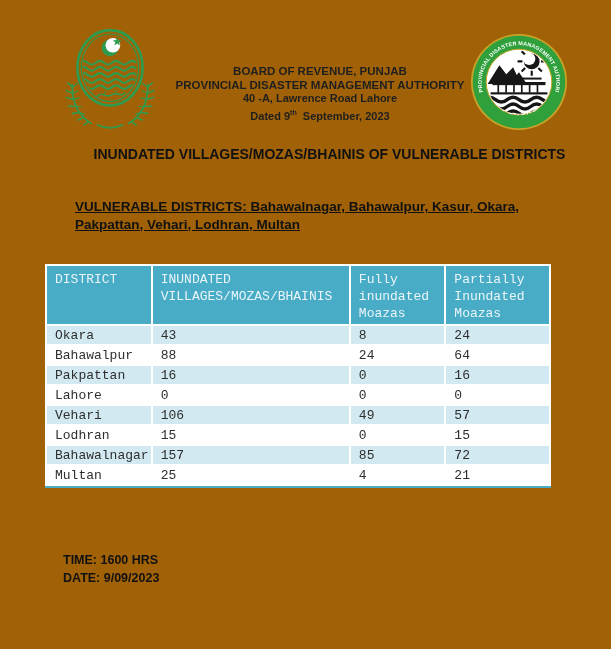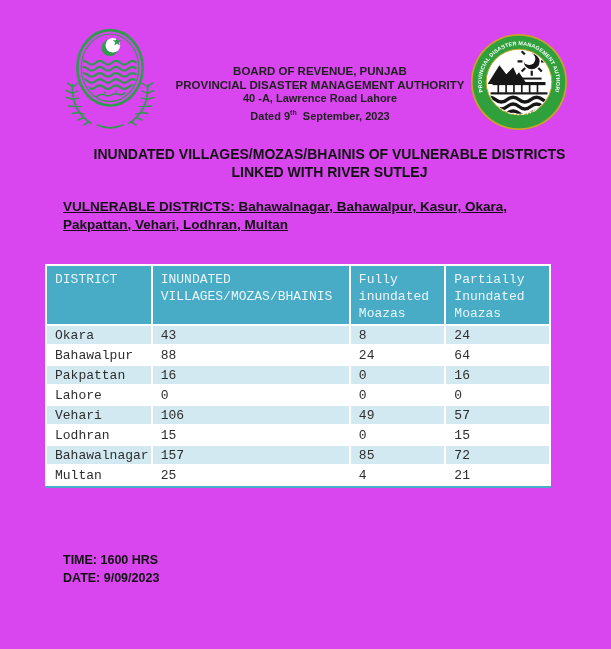--- a/index.html
+++ b/index.html
@@ -1,19 +1,19 @@
 <!DOCTYPE html>
 <html><head>
 <meta charset="utf-8">
 <style>
   * { margin:0; padding:0; box-sizing:border-box; }
   html,body { background:#ffffff; }
   body { font-family:"Liberation Sans", sans-serif; }
   .page {
-    position:relative; width:611px; height:649px; background:#d946ef;
+    position:relative; width:611px; height:649px; background:#a16207;
     overflow:hidden; color:#1a1a1a;
   }
   
   .logo-left  { position:absolute; left:58px;  top:26px; width:104px; height:108px; }
   .logo-right { position:absolute; left:470px; top:33px; width:98px;  height:98px; }
   .org-block {
     position:absolute; left:170px; top:64px; width:300px;
     text-align:center; font-weight:bold; color:#1f1f1f;
   }
   .org-line1, .org-line2 { font-size:11.5px; line-height:14px; }
@@ -21,21 +21,21 @@
   .org-line4 sup { font-size:7px; }
   
   .doc-title {
     position:absolute; left:0; top:146px; width:611px; text-align:center;
     font-weight:bold; font-size:14px; line-height:17.5px; color:#111;padding-left:48px;
   }
   .doc-subtitle {
     position:absolute; left:63px; top:198px; width:500px;
     font-weight:bold; font-size:13.5px; line-height:17.5px; color:#111;
   }
-  .doc-subtitle .u { text-decoration:underline; }
+  .doc-subtitle .u { text-decoration:underline;margin-left:12px; }
   
   .table-wrap {
     position:absolute; left:45px; top:264px; width:506px;
     border-bottom:2px solid #48ACC6;
   }
   table.flood {
     width:506px; border-collapse:separate; border-spacing:2px;
     background:#ffffff; table-layout:fixed;font-family:Liberation Mono, monospace;
   }
   table.flood col.c1 { width:102px; }
@@ -142,21 +142,20 @@
           <path d="M14 68 q6 -5 12 0 t12 0 t12 0 t12 0 t12 0 t12 0"></path>
           <path d="M14 75 q6 -5 12 0 t12 0 t12 0 t12 0 t12 0 t12 0"></path>
           <path d="M14 82 q6 -5 12 0 t12 0 t12 0 t12 0 t12 0 t12 0"></path>
         </g>
       </g>
     </svg>
   </div>
 
   <div class="doc-title">
     <div>INUNDATED VILLAGES/MOZAS/BHAINIS OF VULNERABLE DISTRICTS</div>
-    <div>LINKED WITH RIVER SUTLEJ</div>
   </div>
 
   <div class="doc-subtitle">
     <div><span class="u">VULNERABLE DISTRICTS: Bahawalnagar, Bahawalpur, Kasur, Okara,</span></div>
     <div><span class="u">Pakpattan, Vehari, Lodhran, Multan</span></div>
   </div>
 
   <div class="table-wrap">
     <table class="flood">
       <colgroup>

